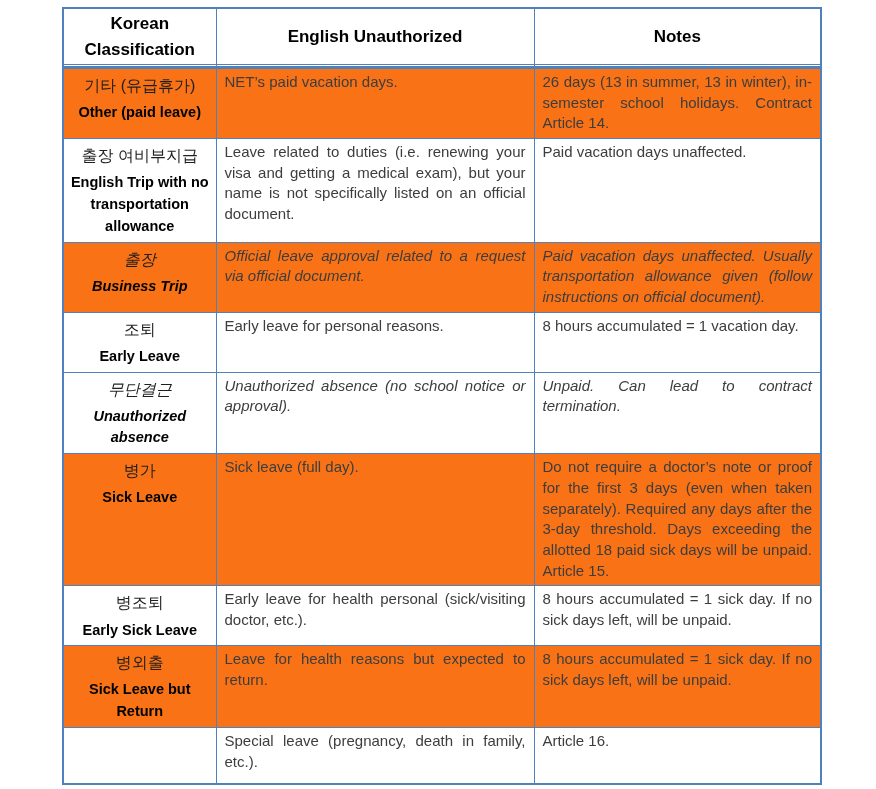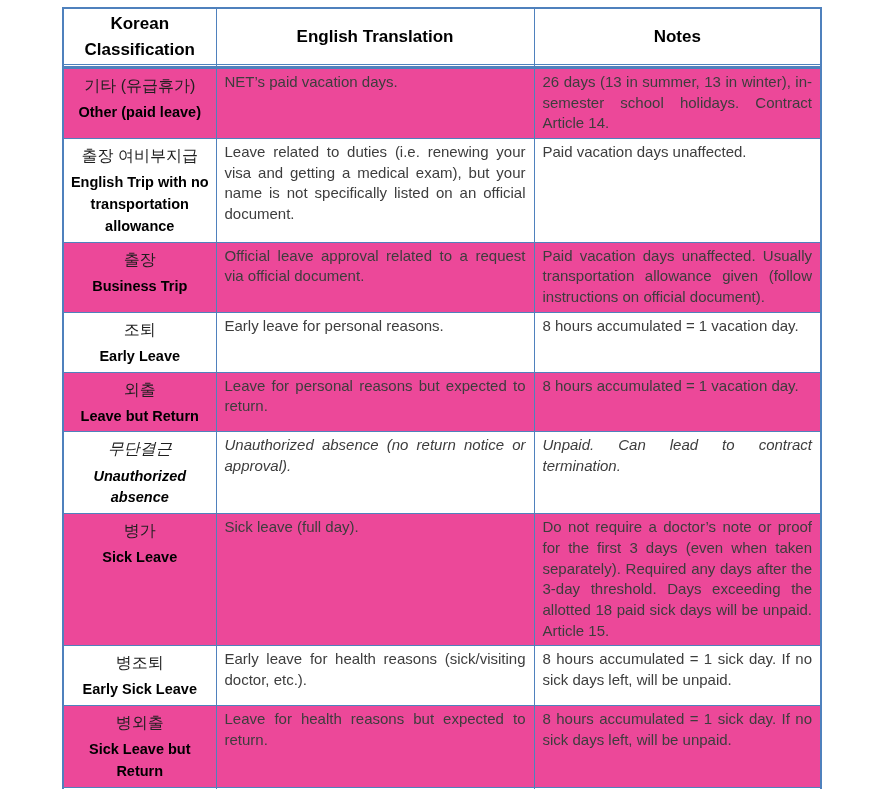--- a/index.html
+++ b/index.html
@@ -50,21 +50,21 @@
     background: #ffffff;
     border-top: 1px solid #4F81BD;
     border-bottom: 3px solid #4F81BD;
   }
   tbody td {
     padding: 3px 8px 4px 8px;
     font-size: 15px;
     color: #3d3d3d;
     line-height: 1.38;
   }
-  tbody tr.shaded { background: #ec4899; }
+  tbody tr.shaded { background: #f97316; }
 
   td.kcell {
     text-align: center;
     padding-top: 5px;
     padding-left: 4px;
     padding-right: 4px;
   }
   .kr {
     font-size: 16px;
     color: #1f1f1f;
@@ -75,41 +75,41 @@
     font-weight: bold;
     font-size: 14.5px;
     color: #000000;
     line-height: 1.5;
   }
   td.just { text-align: justify; }
 
   
   tr.h68  td { height: 68px; }
   tr.h96  td { height: 96px; }
-  tr.h64  td { height: 64px; }
+  tr.h64  td { height: 64px; font-style: italic; }
   tr.h54  td { height: 54px; }
   tr.h70  td { height: 70px; font-style: italic; }
   tr.h130 td { height: 130px; }
   tr.h72  td { height: 72px; }
   tr.h57  td { height: 57px; }
 </style>
 </head>
 <body>
 
 <div class="table-wrap">
   <table class="policy">
     <colgroup>
       <col class="c1">
         <col class="c2">
         <col class="c3">
     </colgroup>
     <thead>
       <tr>
         <th>Korean Classification</th>
-        <th>English Translation</th>
+        <th>English Unauthorized</th>
         <th>Notes</th>
       </tr>
       <tr class="divider">
         <td></td>
           <td></td>
           <td></td>
       </tr>
     </thead>
     <tbody>
 
@@ -142,53 +142,45 @@
 
       <tr class="h54">
         <td class="kcell">
           <div class="kr">조퇴</div>
           <div class="en-name">Early Leave</div>
         </td>
         <td class="just">Early leave for personal reasons.</td>
         <td class="just">8 hours accumulated = 1 vacation day.</td>
       </tr>
 
-      <tr class="shaded h54">
-        <td class="kcell">
-          <div class="kr">외출</div>
-          <div class="en-name">Leave but Return</div>
-        </td>
-        <td class="just">Leave for personal reasons but expected to return.</td>
-        <td class="just">8 hours accumulated = 1 vacation day.</td>
-      </tr>
 
       <tr class="h70">
         <td class="kcell">
           <div class="kr">무단결근</div>
           <div class="en-name">Unauthorized absence</div>
         </td>
-        <td class="just">Unauthorized absence (no return notice or approval).</td>
+        <td class="just">Unauthorized absence (no school notice or approval).</td>
         <td class="just">Unpaid. Can lead to contract termination.</td>
       </tr>
 
       <tr class="shaded h130">
         <td class="kcell">
           <div class="kr">병가</div>
           <div class="en-name">Sick Leave</div>
         </td>
         <td class="just">Sick leave (full day).</td>
         <td class="just">Do not require a doctor’s note or proof for the first 3 days (even when taken separately). Required any days after the 3-day threshold. Days exceeding the allotted 18 paid sick days will be unpaid. Article 15.</td>
       </tr>
 
       <tr class="h54">
         <td class="kcell">
           <div class="kr">병조퇴</div>
           <div class="en-name">Early Sick Leave</div>
         </td>
-        <td class="just">Early leave for health reasons (sick/visiting doctor, etc.).</td>
+        <td class="just">Early leave for health personal (sick/visiting doctor, etc.).</td>
         <td class="just">8 hours accumulated = 1 sick day. If no sick days left, will be unpaid.</td>
       </tr>
 
       <tr class="shaded h72">
         <td class="kcell">
           <div class="kr">병외출</div>
           <div class="en-name">Sick Leave but Return</div>
         </td>
         <td class="just">Leave for health reasons but expected to return.</td>
         <td class="just">8 hours accumulated = 1 sick day. If no sick days left, will be unpaid.</td>

